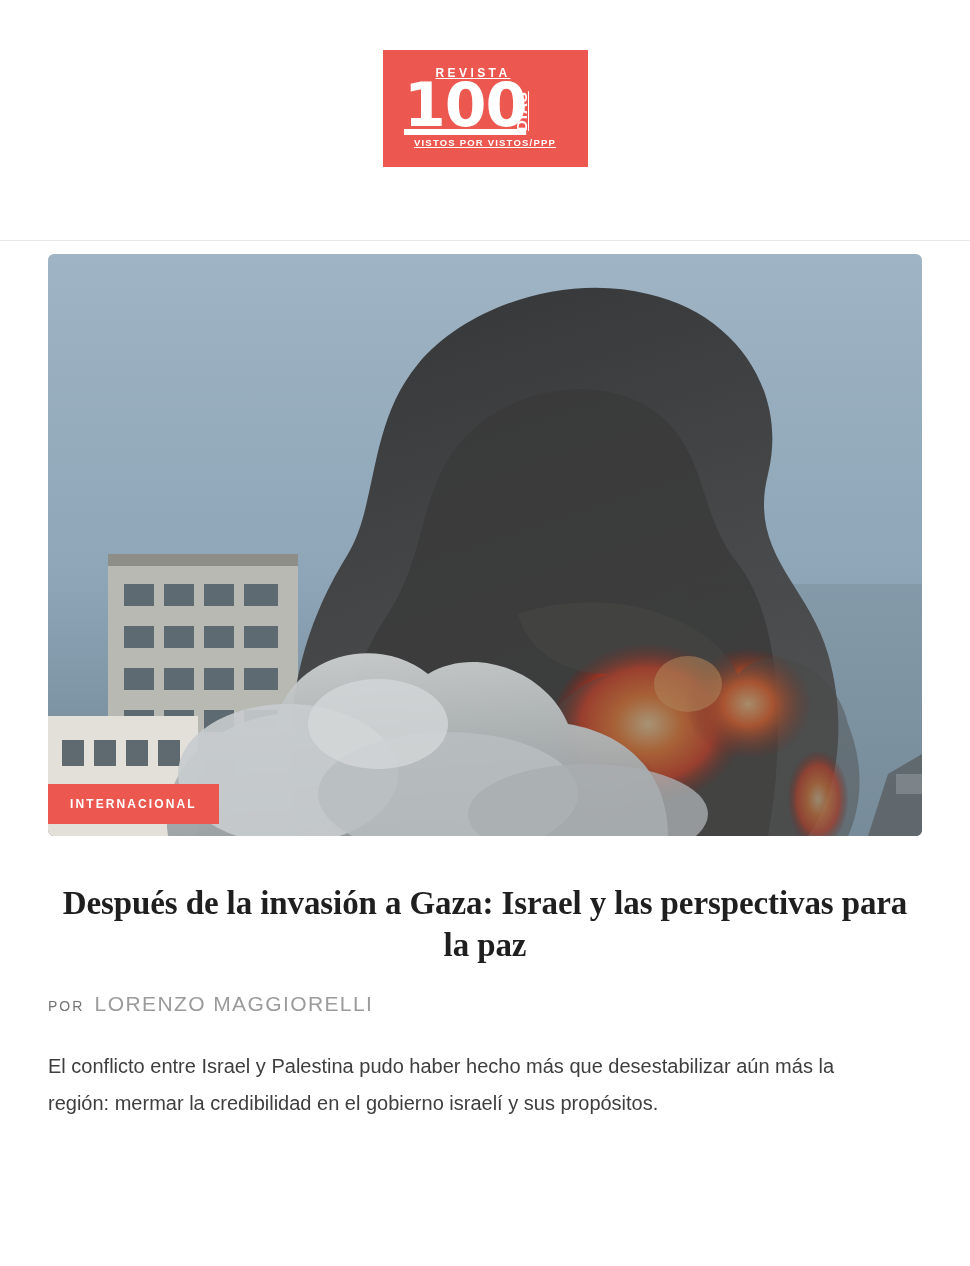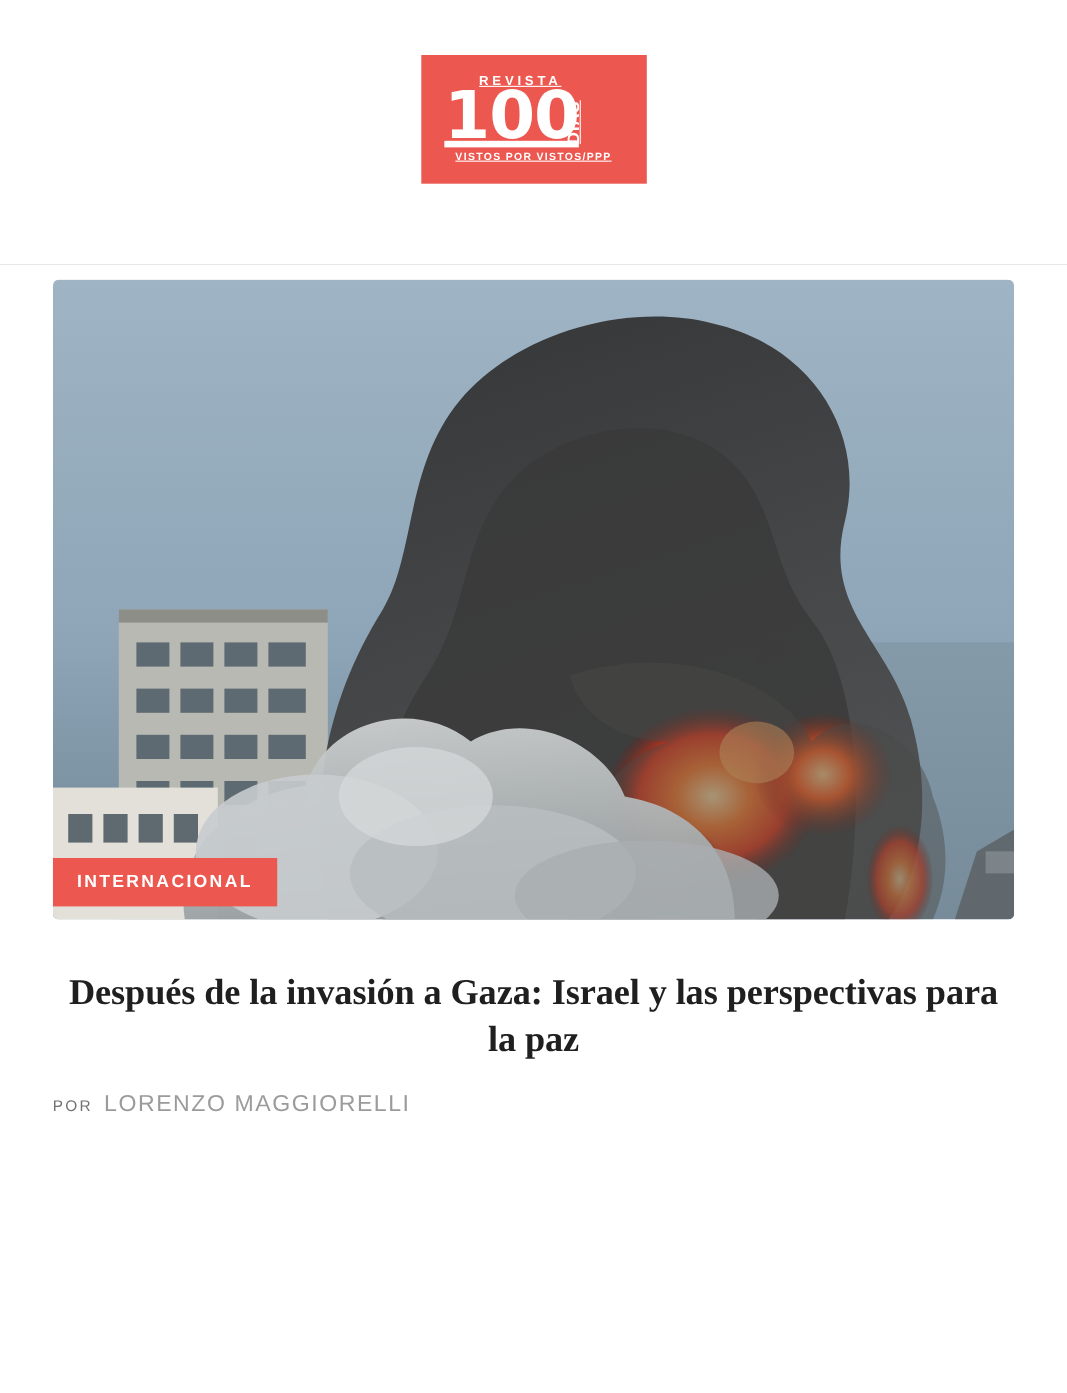--- a/index.html
+++ b/index.html
@@ -94,21 +94,21 @@
     overflow: hidden;
   }
   .hero svg { display: block; width: 100%; height: 100%; }
 
   .category-badge {
     position: absolute;
     left: 0;
     bottom: 12px;
     background: #ec5750;
     color: #ffffff;
-    font-size: 16px;
+    font-size: 12px;
     font-weight: bold;
     letter-spacing: 2.1px;
     padding: 13px 22px 13px 22px;
   }
 
   .headline {
     font-family: "Liberation Serif", serif;
     font-weight: bold;
     font-size: 33px;
     line-height: 1.28;
@@ -247,14 +247,15 @@
     <figcaption class="category-badge">INTERNACIONAL</figcaption>
   </figure>
 
   <h1 class="headline">Después de la invasión a Gaza: Israel y las perspectivas para la paz</h1>
 
   <div class="byline">
     <span class="por">POR</span>
     <span>LORENZO MAGGIORELLI</span>
   </div>
 
+  <p class="excerpt">El conflicto entre Israel y Palestina pudo haber hecho más que desestabilizar aún más la región: mermar la credibilidad en el gobierno israelí y sus propósitos.</p>
 
 </main>
 
 </body></html>

